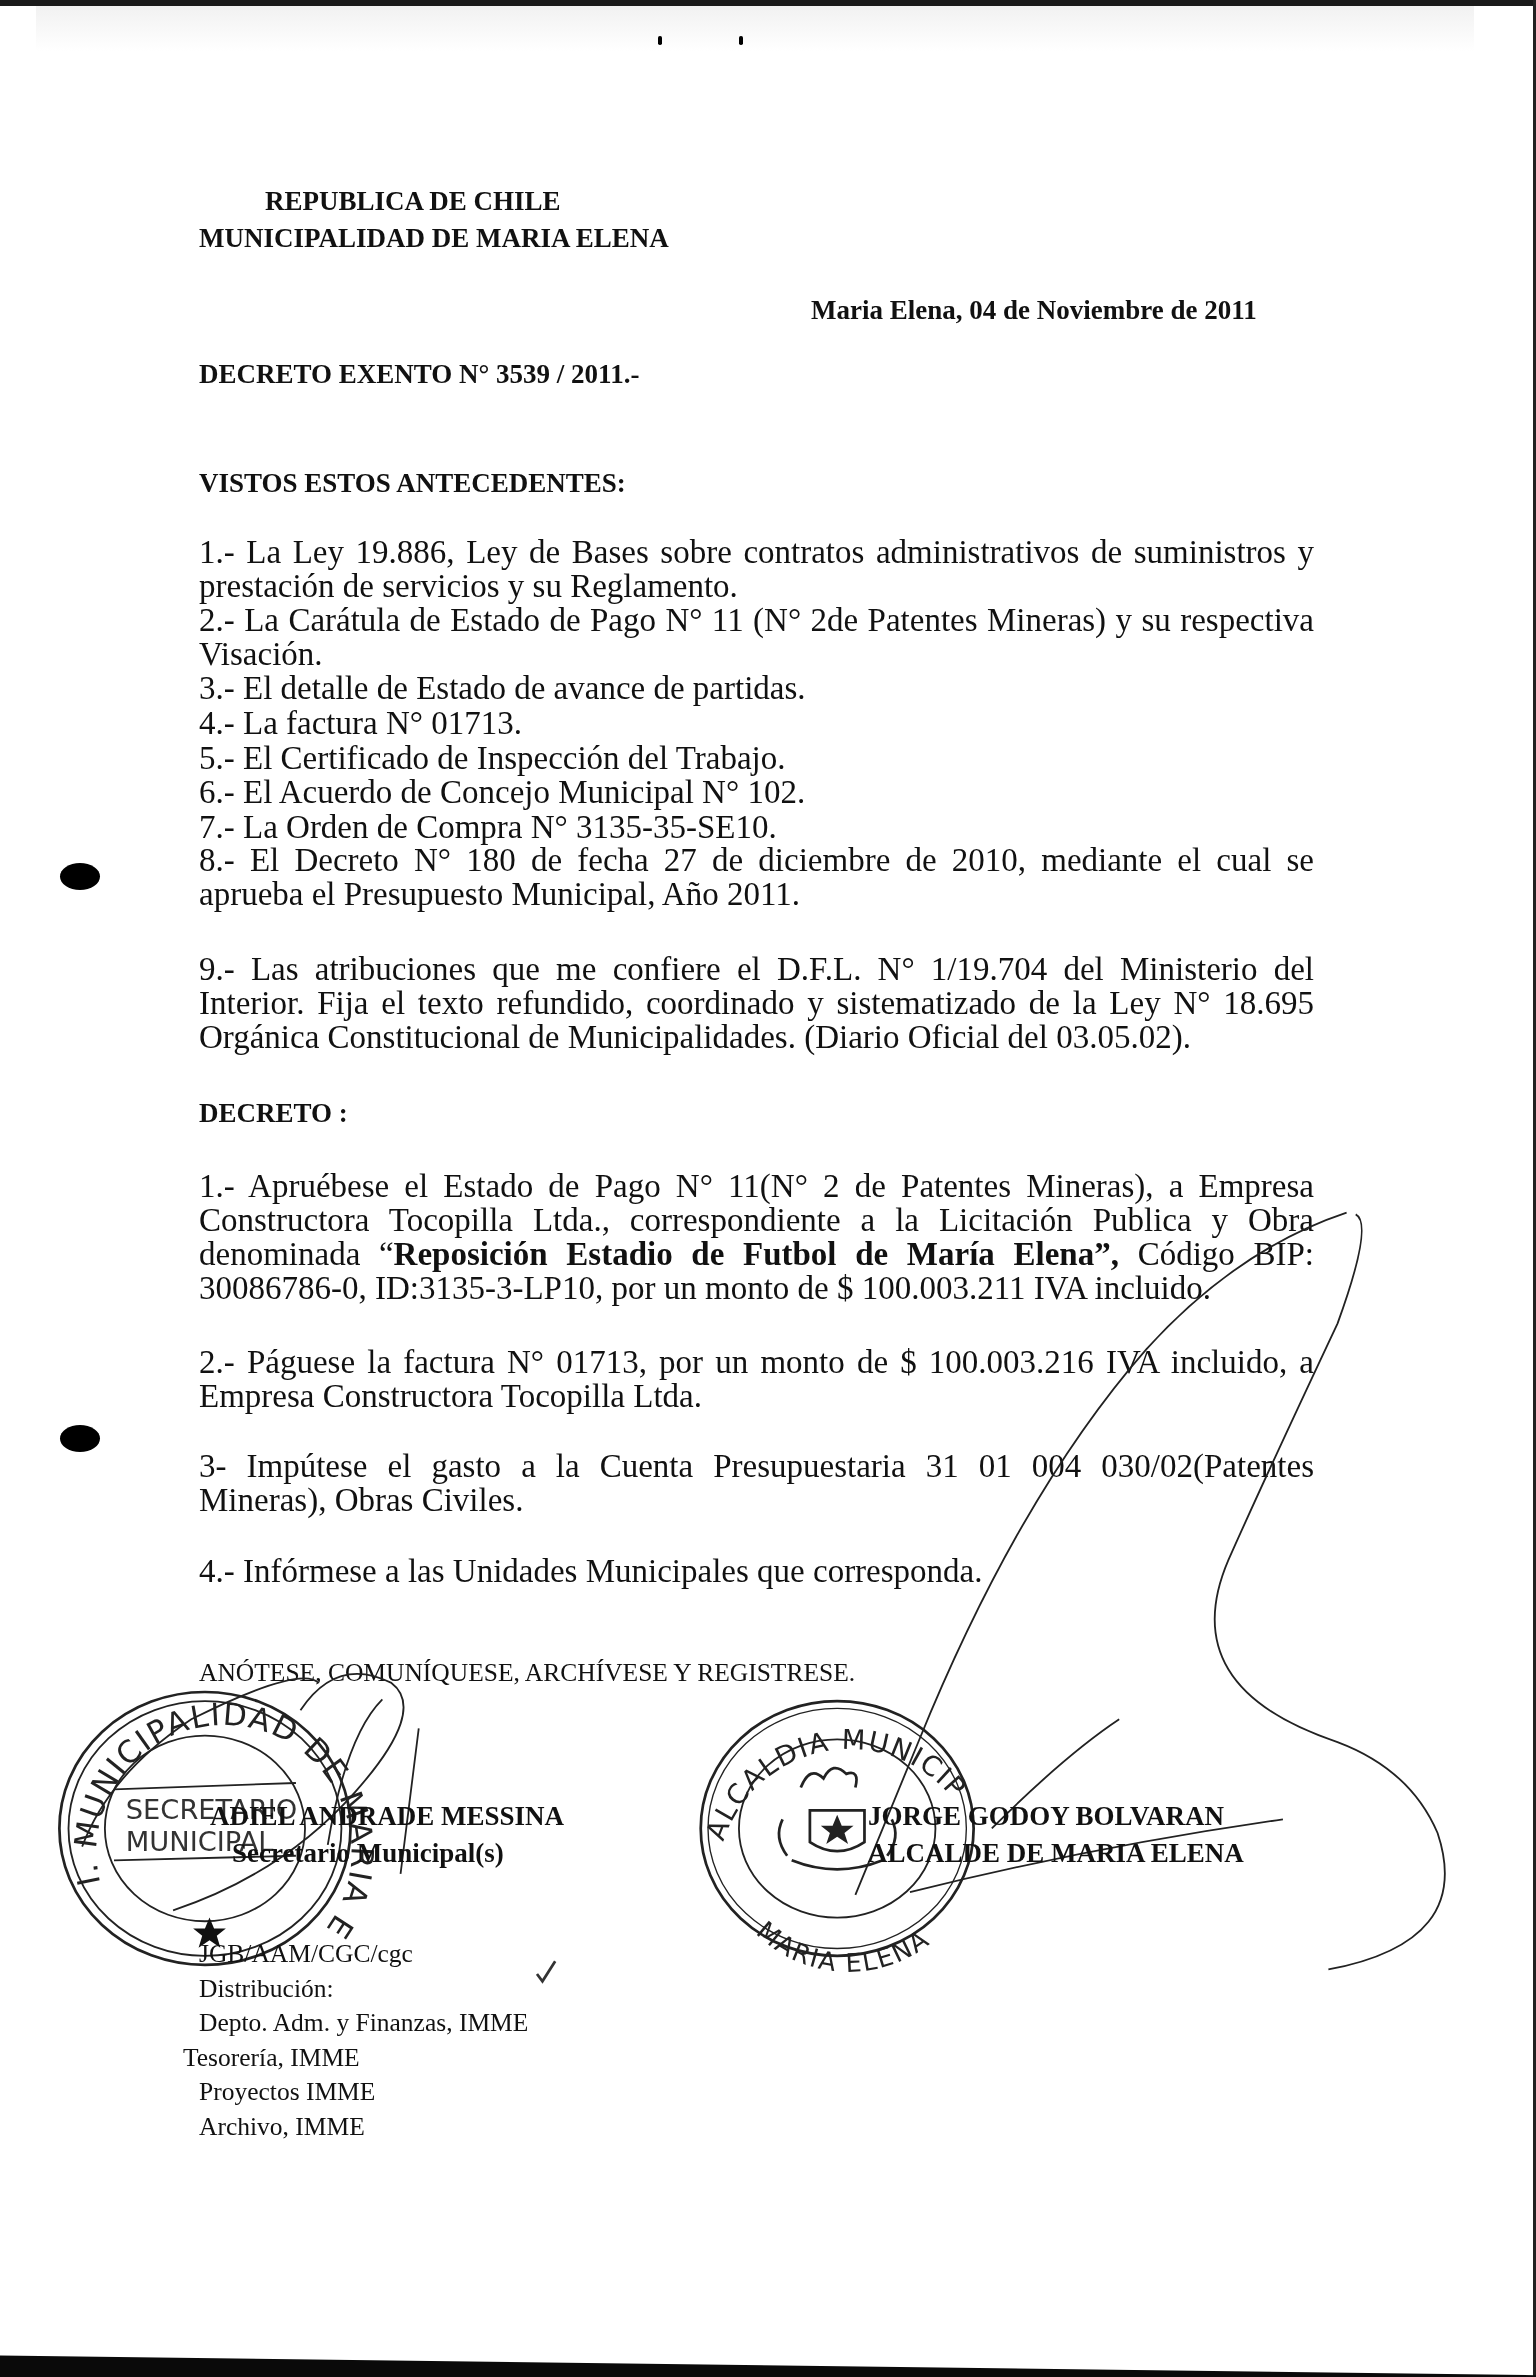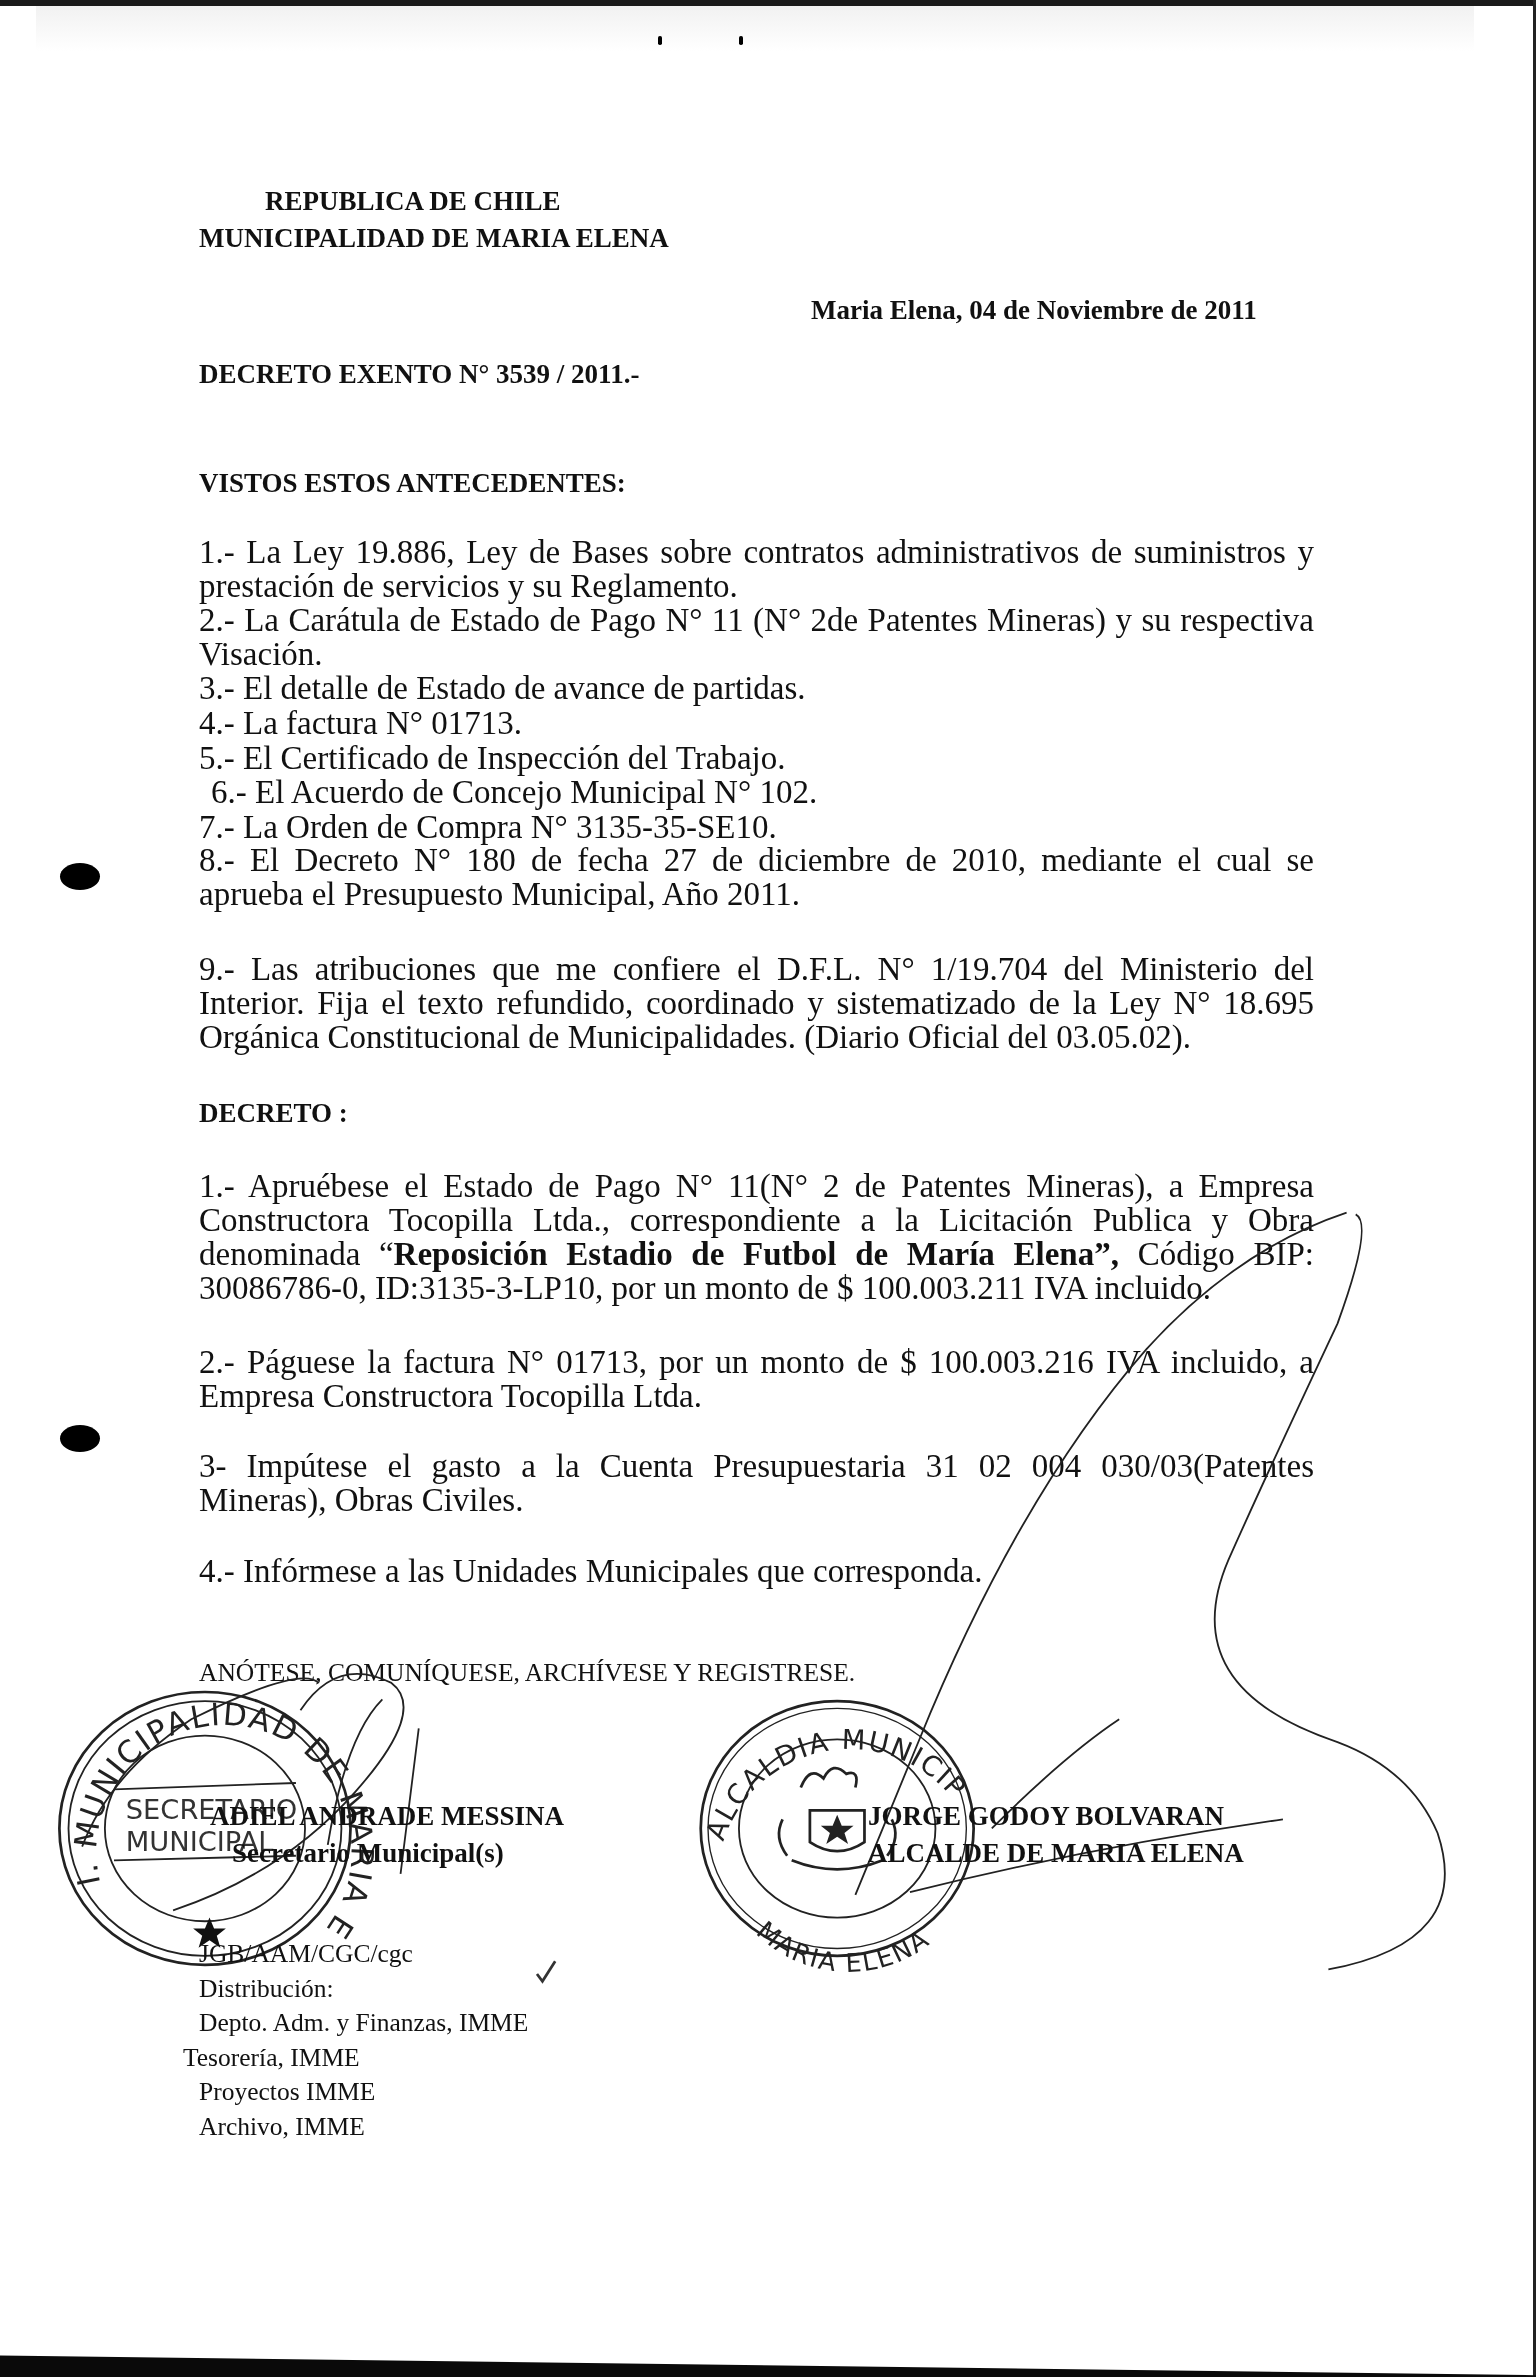--- a/index.html
+++ b/index.html
@@ -39,32 +39,32 @@
 <div class="t hdr" style="left:811px; top:293px;">Maria Elena, 04 de Noviembre de 2011</div>
 <div class="t hdr" style="left:199px; top:357px;">DECRETO EXENTO N°  3539 / 2011.-</div>
 
 <div class="t hdr" style="left:199px; top:466px;">VISTOS ESTOS ANTECEDENTES:</div>
 
 <div class="par" style="top:535px;">1.- La Ley 19.886, Ley de Bases sobre contratos administrativos de suministros y prestación de servicios y su Reglamento.</div>
 <div class="par" style="top:603px;">2.- La Carátula de Estado de Pago N° 11 (N° 2de Patentes Mineras) y su respectiva Visación.</div>
 <div class="par" style="top:671px;">3.- El detalle de Estado de avance de partidas.</div>
 <div class="par" style="top:706px;">4.- La factura N° 01713.</div>
 <div class="par" style="top:741px;">5.- El Certificado de Inspección del Trabajo.</div>
-<div class="par" style="top:775px;margin-left:12px;">6.- El Acuerdo de Concejo Municipal N° 102.</div>
+<div class="par" style="top:775px;">6.- El Acuerdo de Concejo Municipal N° 102.</div>
 <div class="par" style="top:810px;">7.- La Orden de Compra N° 3135-35-SE10.</div>
 <div class="par" style="top:843px;">8.- El Decreto N° 180 de fecha 27 de diciembre de 2010, mediante el cual se aprueba el Presupuesto Municipal, Año 2011.</div>
 <div class="par" style="top:952px;">9.- Las atribuciones que me confiere el D.F.L. N° 1/19.704 del Ministerio del Interior. Fija el texto refundido, coordinado y sistematizado de la Ley N° 18.695 Orgánica Constitucional de Municipalidades. (Diario Oficial del 03.05.02).</div>
 
 <div class="t hdr" style="left:199px; top:1096px;">DECRETO   :</div>
 
 <div class="par" style="top:1169px;">
   <span>1.- Apruébese el Estado de Pago N° 11(N° 2 de Patentes Mineras), a Empresa Constructora Tocopilla Ltda., correspondiente a la Licitación Publica y Obra denominada “</span><b>Reposición Estadio de Futbol de María Elena”,</b><span> Código BIP: 30086786-0, ID:3135-3-LP10, por un monto de $ 100.003.211 IVA incluido.</span>
 </div>
 <div class="par" style="top:1345px;">2.- Páguese la factura  N° 01713, por un monto de $ 100.003.216 IVA incluido, a Empresa Constructora Tocopilla Ltda.</div>
-<div class="par" style="top:1449px;">3- Impútese el gasto a la Cuenta Presupuestaria 31 02 004 030/03(Patentes Mineras), Obras Civiles.</div>
+<div class="par" style="top:1449px;">3- Impútese el gasto a la Cuenta Presupuestaria 31 01 004 030/02(Patentes Mineras), Obras Civiles.</div>
 <div class="par" style="top:1554px;">4.- Infórmese a las Unidades Municipales que corresponda.</div>
 
 <div class="t body-text" style="left:199px; top:1656px;">ANÓTESE, COMUNÍQUESE, ARCHÍVESE Y REGISTRESE.</div>
 
 <svg class="overlay" width="1537" height="2377" viewBox="0 0 1689 2613">
   <defs>
     <path id="sec-ring" d="M 110 2070 A 140 140 0 1 1 350 2130"></path>
     <path id="may-ring-top" d="M 795 2025 A 145 145 0 0 1 1045 1975"></path>
     <path id="may-ring-bot" d="M 830 2125 A 145 145 0 0 0 1030 2130"></path>
   </defs>

